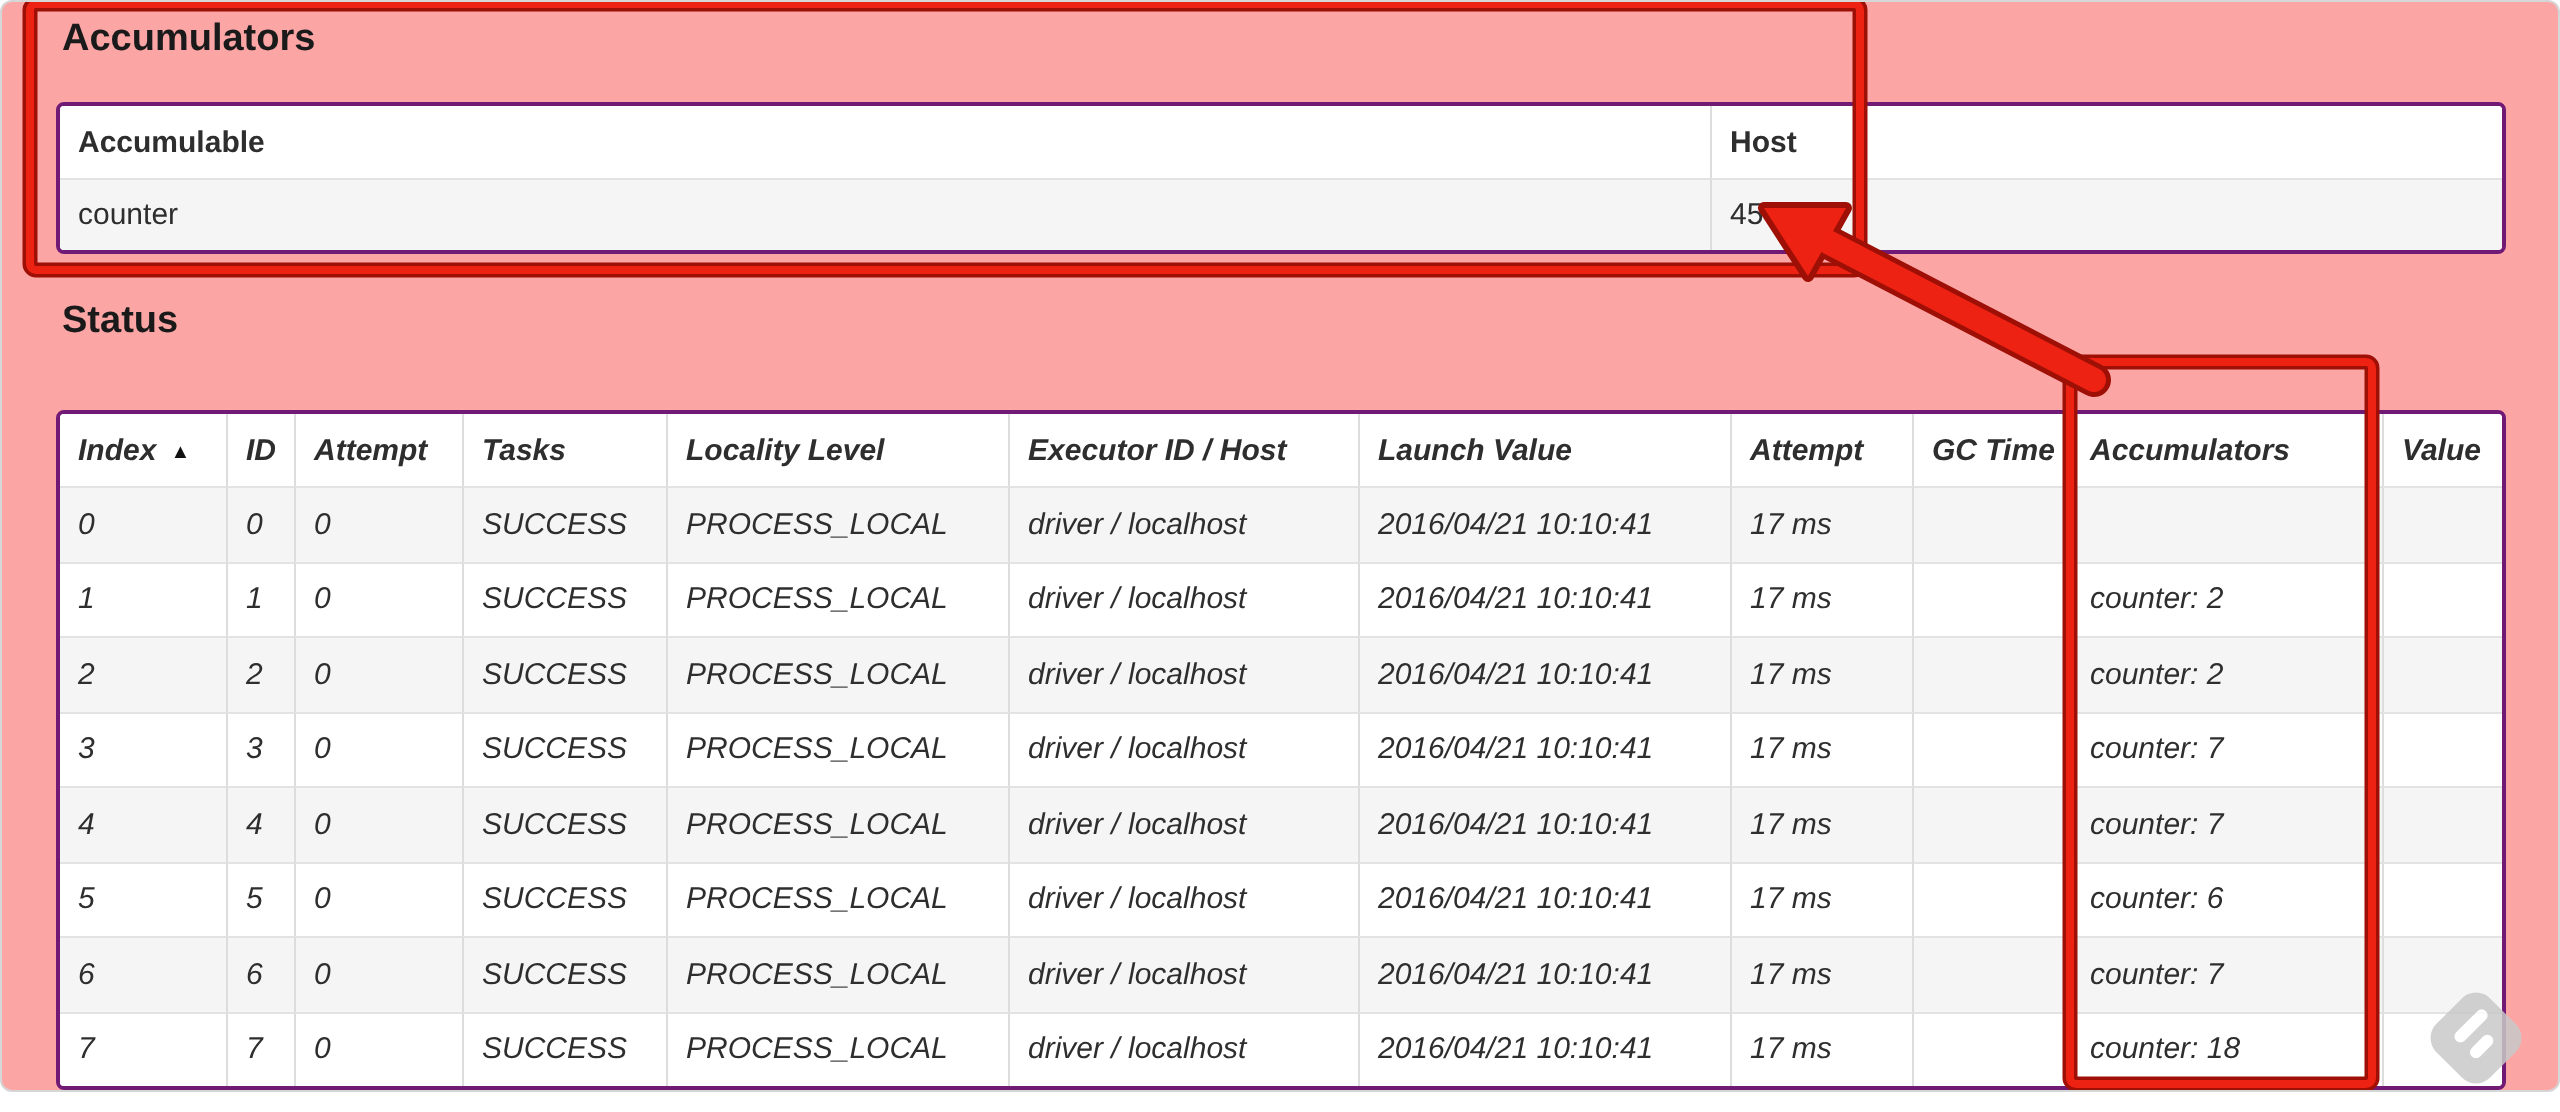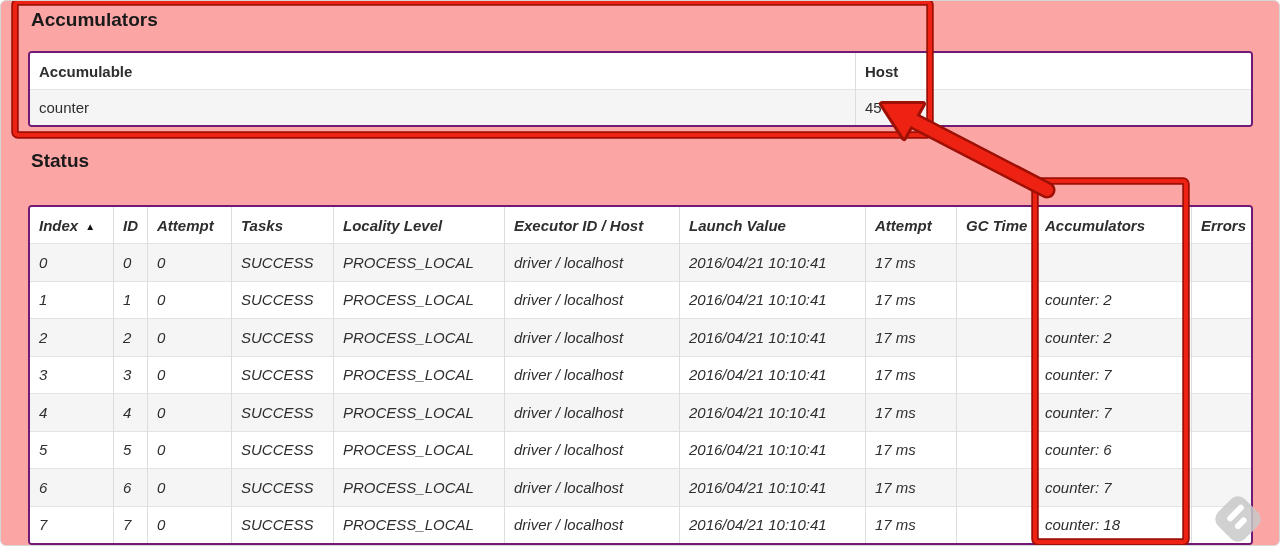--- a/index.html
+++ b/index.html
@@ -129,21 +129,21 @@
           <th><span>Index</span><span class="sort-caret">▲</span></th>
           <th>ID</th>
           <th>Attempt</th>
           <th>Tasks</th>
           <th>Locality Level</th>
           <th>Executor ID / Host</th>
           <th>Launch Value</th>
           <th>Attempt</th>
           <th>GC Time</th>
           <th>Accumulators</th>
-          <th>Errors</th>
+          <th>Value</th>
         </tr>
       </thead>
       <tbody>
         <tr>
           <td>0</td>
           <td>0</td>
           <td>0</td>
           <td>SUCCESS</td>
           <td>PROCESS_LOCAL</td>
           <td>driver / localhost</td>

